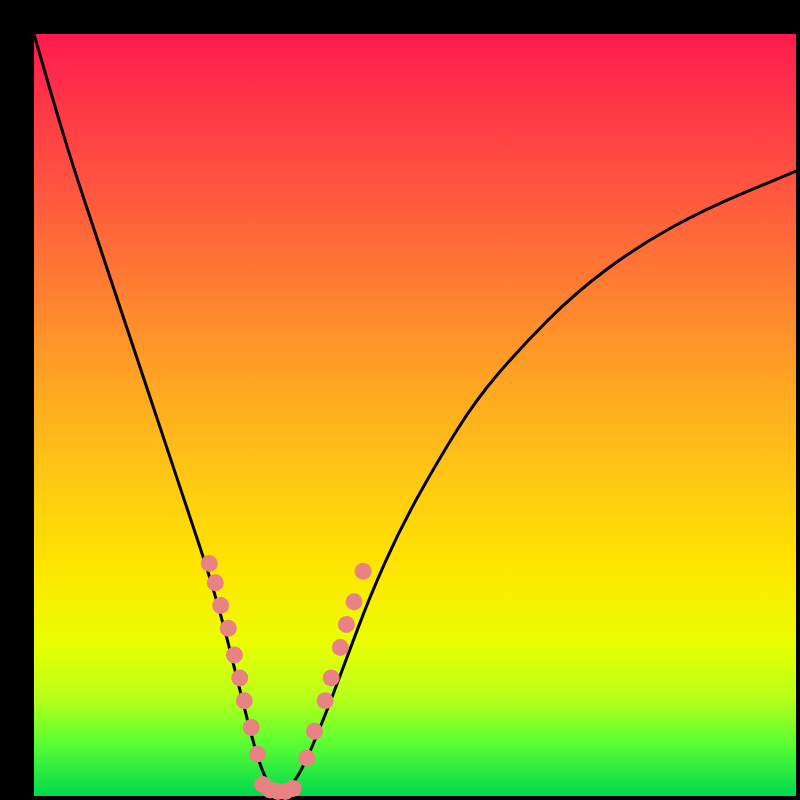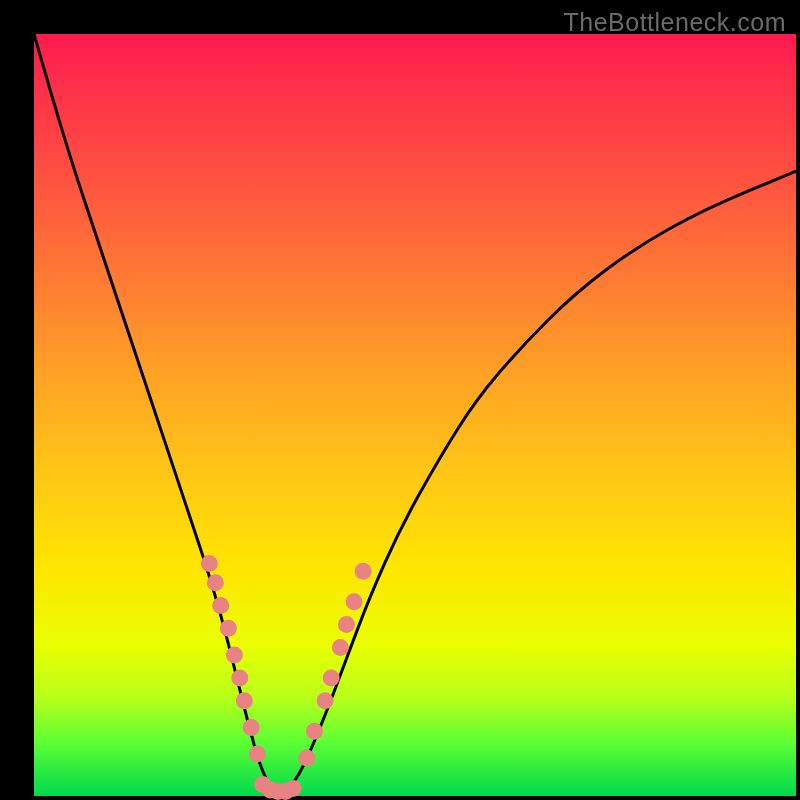--- a/index.html
+++ b/index.html
@@ -53,21 +53,20 @@
     position: absolute;
     left: 0;
     top: 0;
   }
 </style>
 </head>
 <body>
 
 <div class="stage">
   <div class="plot-area"></div>
-  <div class="watermark">TheBottleneck.com</div>
   <svg class="overlay" id="overlay" width="800" height="800">
       <path d="M 34.00 34.00 Q 49.24 87.34 60.67 125.44 Q 72.10 163.54 83.53 197.83 Q 94.96 232.12 106.39 266.41 Q 117.82 300.70 129.25 334.99 Q 140.68 369.28 152.11 403.57 Q 163.54 437.86 174.97 472.15 Q 186.40 506.44 197.83 540.73 Q 209.26 575.02 216.88 601.69 Q 224.50 628.36 232.12 658.84 Q 239.74 689.32 245.45 712.18 Q 251.17 735.04 256.88 754.09 Q 262.60 773.14 268.31 782.66 Q 274.03 792.19 279.75 792.19 Q 285.46 792.19 293.08 782.66 Q 300.70 773.14 312.13 746.47 Q 323.56 719.80 334.99 689.32 Q 346.42 658.84 357.85 628.36 Q 369.28 597.88 384.52 563.59 Q 399.76 529.30 418.81 495.01 Q 437.86 460.72 456.91 430.24 Q 475.96 399.76 498.82 373.09 Q 521.68 346.42 548.35 319.75 Q 575.02 293.08 605.50 270.22 Q 635.98 247.36 670.27 228.31 Q 704.56 209.26 750.28 190.21 T 796.00 171.16" fill="none" stroke="#000000" stroke-width="3" stroke-linecap="round"></path>
       <circle cx="209.26" cy="563.59" r="8.5" fill="#e98282" stroke="#9c4a4a" stroke-width="0"></circle>
       <circle cx="215.36" cy="582.64" r="8.5" fill="#e98282" stroke="#9c4a4a" stroke-width="0"></circle>
       <circle cx="220.69" cy="605.50" r="8.5" fill="#e98282" stroke="#9c4a4a" stroke-width="0"></circle>
       <circle cx="228.31" cy="628.36" r="8.5" fill="#e98282" stroke="#9c4a4a" stroke-width="0"></circle>
       <circle cx="234.41" cy="655.03" r="8.5" fill="#e98282" stroke="#9c4a4a" stroke-width="0"></circle>
       <circle cx="239.74" cy="677.89" r="8.5" fill="#e98282" stroke="#9c4a4a" stroke-width="0"></circle>
       <circle cx="244.31" cy="700.75" r="8.5" fill="#e98282" stroke="#9c4a4a" stroke-width="0"></circle>
       <circle cx="251.17" cy="727.42" r="8.5" fill="#e98282" stroke="#9c4a4a" stroke-width="0"></circle>

